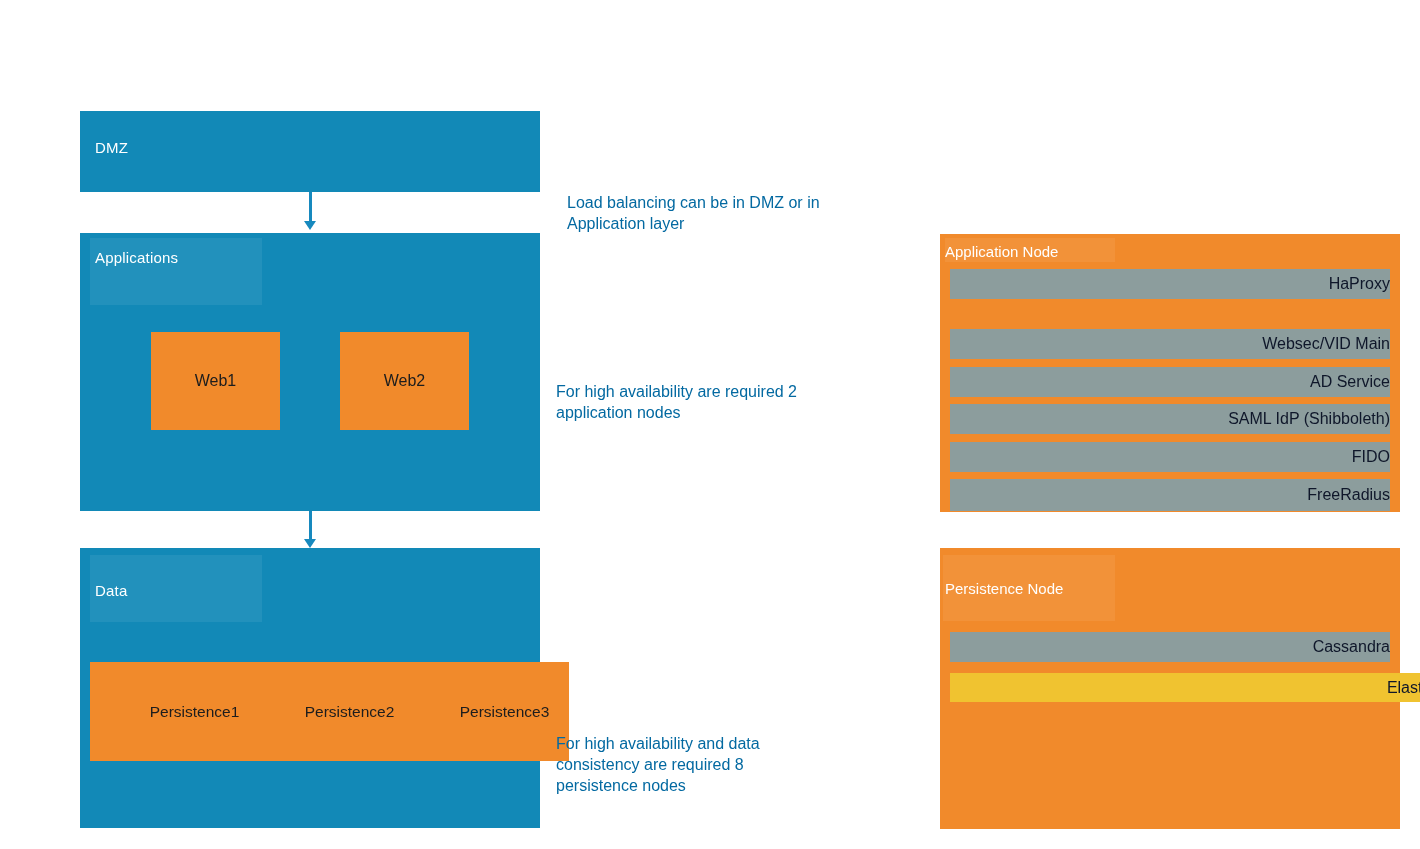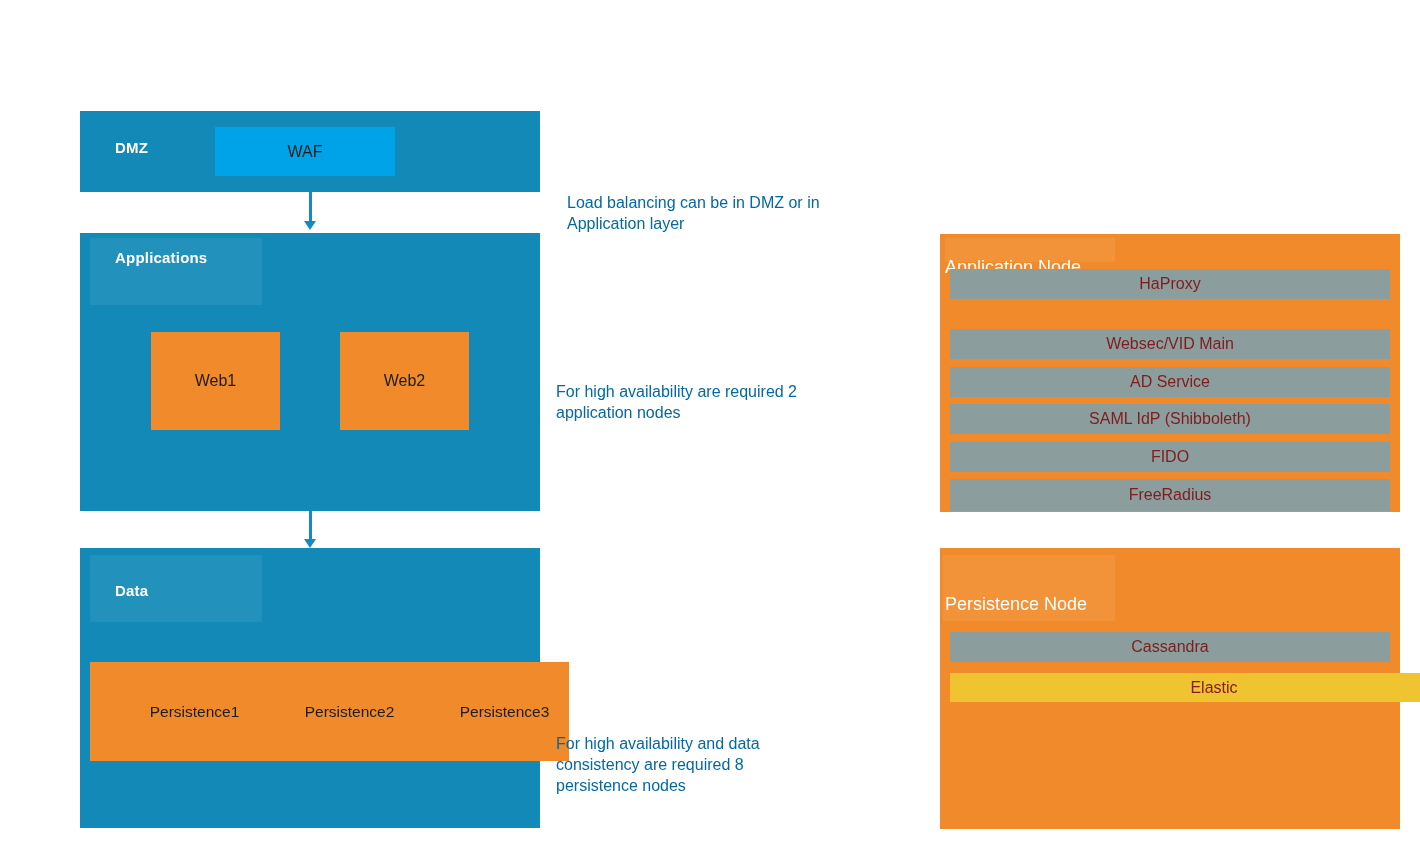--- a/index.html
+++ b/index.html
@@ -6,22 +6,22 @@
   .canvas{
     position:relative;width:1420px;height:849px;background:#ffffff;overflow:hidden;
     font-family:"Liberation Sans", sans-serif;
   }
   
   .layer{position:absolute;left:80px;width:460px;background:#1289b7;}
   .layer-dmz{top:111px;height:81px;}
   .layer-apps{top:233px;height:278px;}
   .layer-data{top:548px;height:280px;}
   .layer-label{
-    position:absolute;left:15px;color:#ffffff;font-size:15px;font-weight:700;
-    letter-spacing:.2px;white-space:nowrap;margin-left:20px;
+    position:absolute;left:15px;color:#ffffff;font-size:15px;font-weight:400;
+    letter-spacing:.2px;white-space:nowrap;
   }
   .label-hl{position:absolute;background:rgba(255,255,255,0.07);}
   
   .node{
     position:absolute;background:#f18a2b;color:#1d1d1d;font-size:16px;
     text-align:center;white-space:nowrap;
   }
   .waf-node{
     position:absolute;left:135px;top:16px;width:180px;height:49px;background:#00a3e8;
     color:#1d1d1d;font-size:16px;text-align:center;line-height:49px;
@@ -44,27 +44,26 @@
   .note{position:absolute;color:#0369a1;font-size:16px;line-height:21px;margin-top:36px;}
   .note div{white-space:nowrap;}
   .note1{left:567px;top:156px;}
   .note2{left:556px;top:345px;}
   .note3{left:556px;top:697px;}
   
   .panel{position:absolute;left:940px;width:460px;background:#f18a2b;}
   .panel-app{top:234px;height:278px;}
   .panel-pers{top:548px;height:281px;}
   .panel-title{
-    position:absolute;left:5px;color:#ffffff;font-size:18px;font-weight:400;
+    position:absolute;left:5px;color:#ffffff;font-size:15px;font-weight:400;
     white-space:nowrap;
-    margin-top:14px;
   }
   .svc{
     position:absolute;left:10px;width:440px;height:30px;background:#8c9d9d;
-    color:#7f1d1d;font-size:16px;text-align:center;line-height:30px;white-space:nowrap;
+    color:#0f172a;font-size:16px;text-align:right;line-height:30px;white-space:nowrap;
   }
   .svc-elastic{background:#f0c330;padding-left:44px;}
   
   .svc-haproxy{top:35px;}
   .svc-websec{top:95px;}
   .svc-ad{top:133px;}
   .svc-saml{top:170px;}
   .svc-fido{top:208px;}
   .svc-freeradius{top:245px;height:32px;line-height:32px;}
   
@@ -72,23 +71,20 @@
   .svc-elastic{top:125px;height:29px;line-height:29px;}
   .svc-zookeeper{top:159px;}
 </style>
 </head>
 <body>
 
 <div class="canvas">
 
   <div class="layer layer-dmz">
     <span class="layer-label" style="top:28px;">DMZ</span>
-    <div class="waf-node">
-      <span>WAF</span>
-    </div>
   </div>
 
   <div class="arrow arrow1">
     <div class="shaft"></div>
     <div class="head"></div>
   </div>
 
   <div class="layer layer-apps">
     <div class="label-hl" style="left:10px;top:5px;width:172px;height:67px;"></div>
     <span class="layer-label" style="top:16px;">Applications</span>

